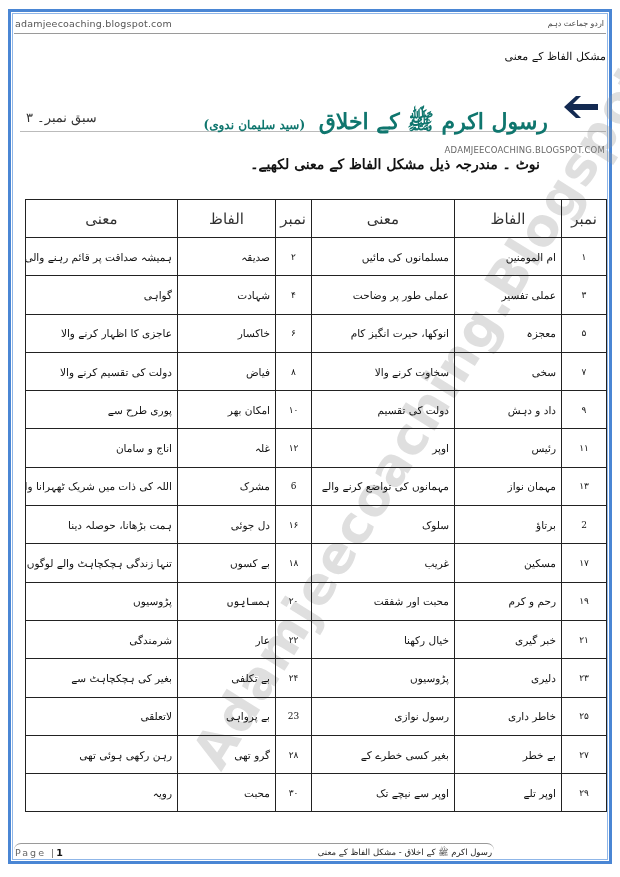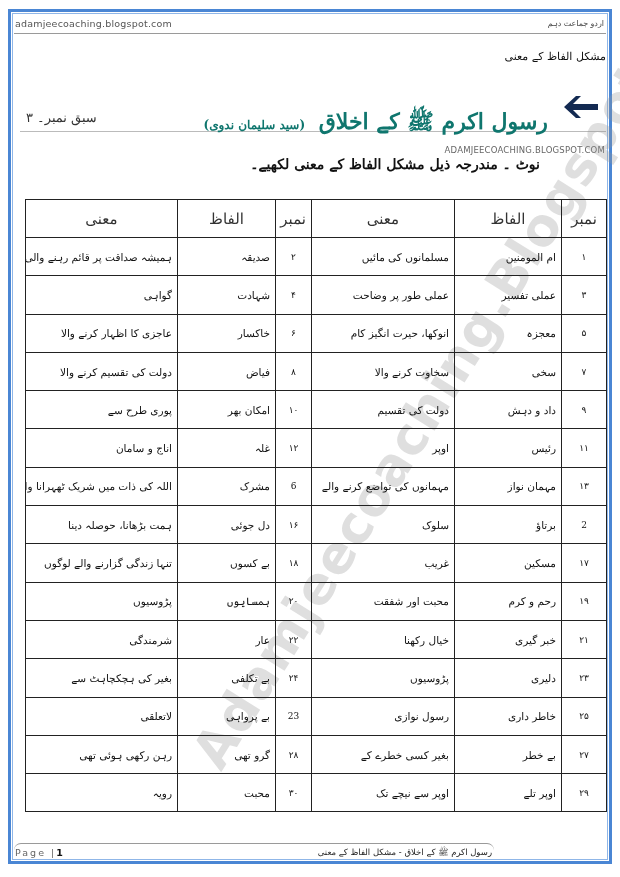--- a/index.html
+++ b/index.html
@@ -225,21 +225,21 @@
           <td class="num">۱۶</td>
           <td>دل جوئی</td>
           <td>ہمت بڑھانا، حوصلہ دینا</td>
         </tr>
         <tr class="body-row">
           <td class="num">۱۷</td>
           <td>مسکین</td>
           <td>غریب</td>
           <td class="num">۱۸</td>
           <td>بے کسوں</td>
-          <td>تنہا زندگی گزارنے والے لوگوں</td>
+          <td>تنہا زندگی ہچکچاہٹ والے لوگوں</td>
         </tr>
         <tr class="body-row">
           <td class="num">۱۹</td>
           <td>رحم و کرم</td>
           <td>محبت اور شفقت</td>
           <td class="num">۲۰</td>
           <td>ہمسایوں</td>
           <td>پڑوسیوں</td>
         </tr>
         <tr class="body-row">

